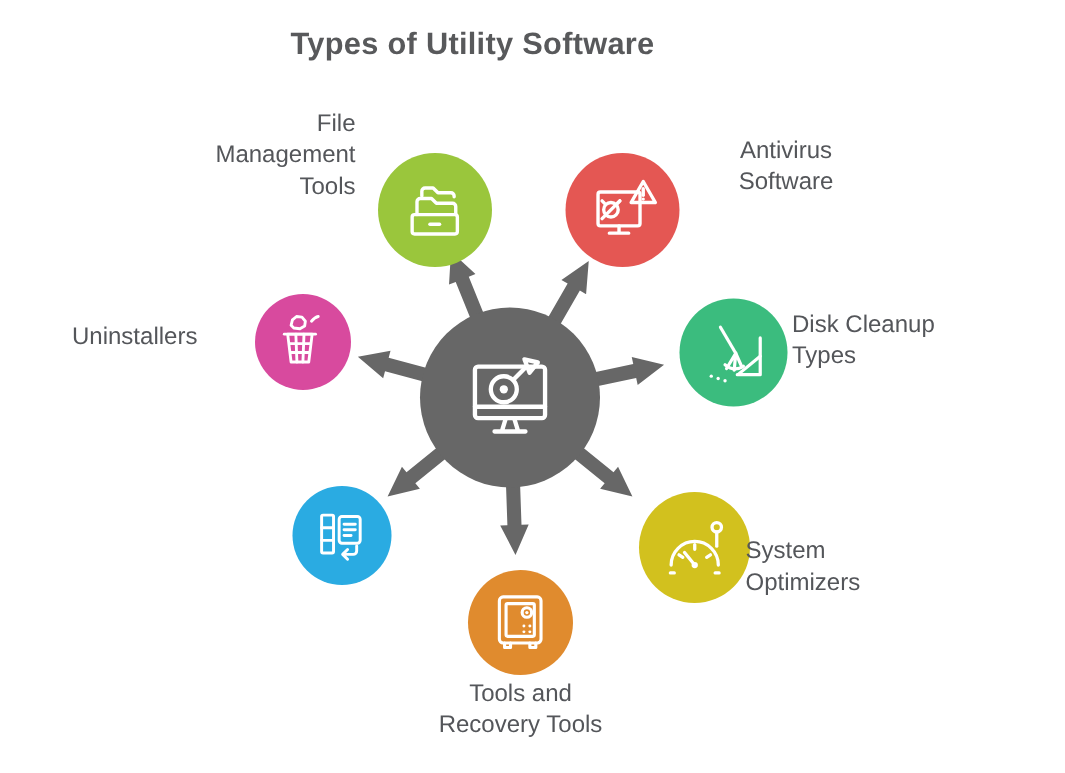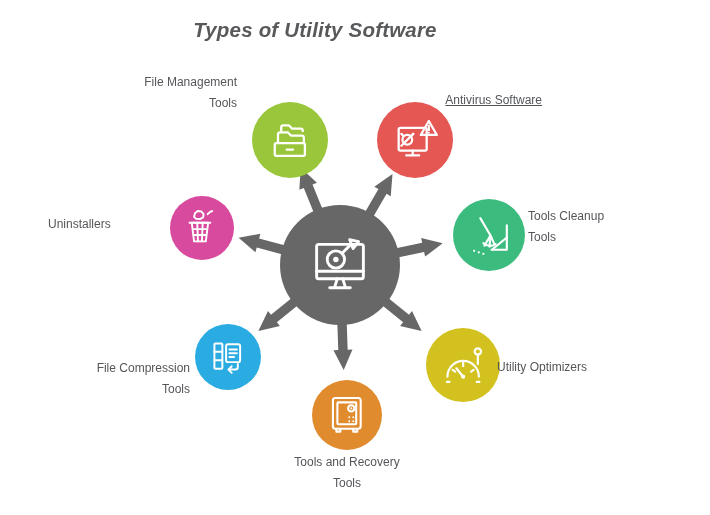--- a/index.html
+++ b/index.html
@@ -1,35 +1,35 @@
 <!DOCTYPE html>
 <html><head>
 <meta charset="utf-8">
 <style>
   html,body{margin:0;padding:0;background:#ffffff;}
   .canvas{position:relative;width:710px;height:515px;background:#ffffff;overflow:hidden;
           font-family:"Liberation Sans", sans-serif;}
   .title{position:absolute;top:18px;left:0;width:630px;margin:0;text-align:center;
-         font-size:20.5px;font-weight:700;color:#58595b;letter-spacing:.2px;font-style:italic;}
+         font-size:20.5px;font-weight:700;color:#58595b;letter-spacing:.2px;}
   .arrows{position:absolute;left:0;top:0;width:710px;height:515px;z-index:1;}
   .hub{position:absolute;left:280px;top:205px;width:120px;height:120px;border-radius:50%;
        display:flex;align-items:center;justify-content:center;z-index:2;}
   .hub svg{width:66px;height:66px;overflow:visible;}
   .sat{position:absolute;border-radius:50%;display:flex;align-items:center;justify-content:center;z-index:2;}
   .sat svg{width:68%;height:68%;overflow:visible;}
   .sat.fm{left:252px;top:102px;width:76px;height:76px;}
   .sat.av{left:377px;top:102px;width:76px;height:76px;}
   .sat.dc{left:453px;top:199px;width:72px;height:72px;}
   .sat.so{left:426px;top:328px;width:74px;height:74px;}
   .sat.br{left:312px;top:380px;width:70px;height:70px;}
   .sat.fc{left:195px;top:324px;width:66px;height:66px;}
   .sat.un{left:170px;top:196px;width:64px;height:64px;}
-  .label{position:absolute;font-size:12px;line-height:21px;color:#54565a;z-index:3;}
+  .label{position:absolute;font-size:16px;line-height:21px;color:#54565a;z-index:3;}
   .label.fm{left:132px;top:72px;width:105px;text-align:right;}
-  .label.av{left:432px;top:90px;width:110px;text-align:right;text-decoration:underline;}
+  .label.av{left:469px;top:90px;width:110px;text-align:center;}
   .label.dc{left:528px;top:206px;width:105px;text-align:left;}
   .label.so{left:497px;top:357px;width:100px;text-align:left;}
   .label.br{left:282px;top:452px;width:130px;text-align:center;}
   .label.fc{left:95px;top:358px;width:95px;text-align:right;}
   .label.un{left:48px;top:214px;width:110px;text-align:left;}
   .ic{fill:none;stroke:#ffffff;stroke-width:2.1;stroke-linecap:round;stroke-linejoin:round;}
   .icf{fill:#ffffff;stroke:none;}
 </style>
 </head>
 <body>
@@ -151,19 +151,18 @@
       <path class="ic" d="M10.5 18.5 H33.5"></path>
       <path class="ic" d="M13 18.5 L15.5 39 H28.5 L31 18.5 Z"></path>
       <path class="ic" d="M19 18.5 L19.8 39 M25 18.5 L24.2 39 M14.3 25.5 H29.7 M15.1 32 H28.9"></path>
       <path class="ic" d="M15.5 12 l1 -4 3 -2.5 4 .5 2.5 3 -.5 3.5 -3.5 2 -4.5 -.5 Z"></path>
       <path class="ic" d="M30.5 9 q2.5 -3 5 -3.5"></path>
     </svg>
   </div>
 
   <div class="label fm">File Management Tools</div>
   <div class="label av">Antivirus Software</div>
-  <div class="label dc">Tools Cleanup Tools</div>
-  <div class="label so">Utility Optimizers</div>
+  <div class="label dc">Disk Cleanup Types</div>
+  <div class="label so">System Optimizers</div>
   <div class="label br">Tools and Recovery Tools</div>
-  <div class="label fc">File Compression Tools</div>
   <div class="label un">Uninstallers</div>
 
 </div>
 
 </body></html>

